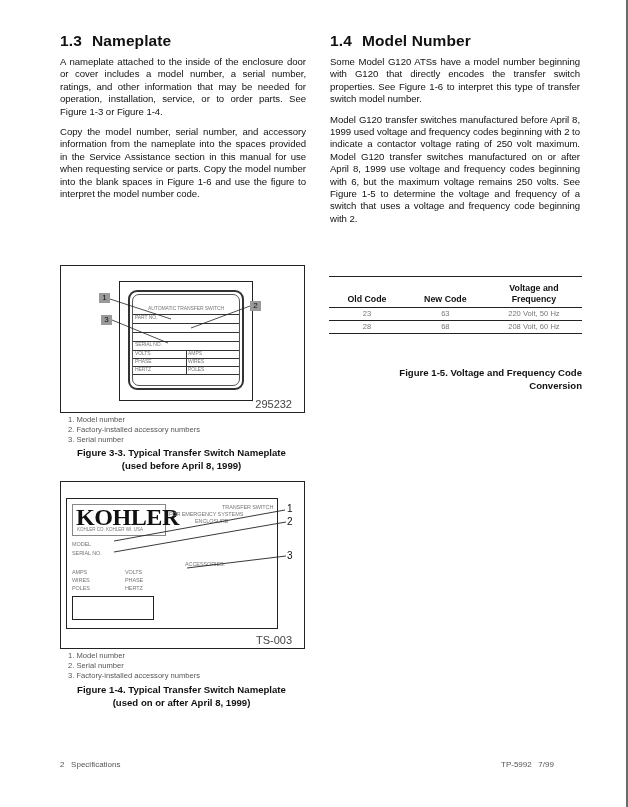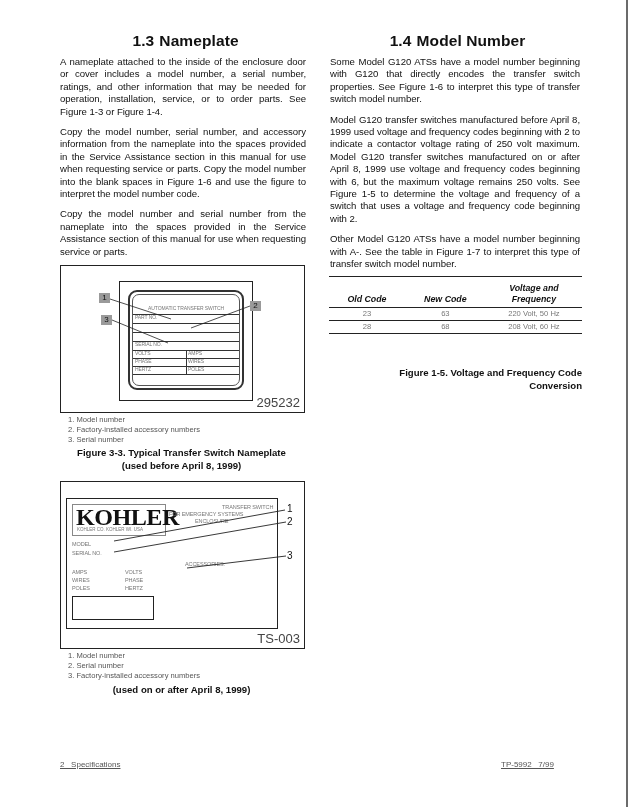--- a/index.html
+++ b/index.html
@@ -5,33 +5,33 @@
   html, body { margin: 0; padding: 0; }
   body {
     width: 628px; height: 807px; position: relative; overflow: hidden;
     background: #ffffff; font-family: "Liberation Sans", sans-serif; color: #111;
   }
   .page-edge { position: absolute; left: 626px; top: 0; width: 2px; height: 807px; background: #6b6b6b; }
   .col { position: absolute; top: 32px; width: 246px; }
   .col-left { left: 60px; }
   .col-right { left: 330px; width: 250px; }
   h2 {
-    margin: 0 0 6px 0; font-size: 15.5px; font-weight: bold; letter-spacing: 0.1px; text-align: center;
+    margin: 0 0 6px 0; font-size: 15.5px; font-weight: bold; letter-spacing: 0.1px;
   }
   h2 .num { display: inline-block; width: 32px; }
   p {
     margin: 0 0 8px 0; font-size: 9.6px; line-height: 12.4px; text-align: justify;
     letter-spacing: -0.05px;
   }
   .figure-box {
     position: absolute; border: 1.2px solid #222; background: #fff;
   }
   .fig1 { left: 60px; top: 265px; width: 243px; height: 146px; }
   .fig2 { left: 60px; top: 481px; width: 243px; height: 166px; }
-  .fig-id { position: absolute; right: 4px; bottom: 2px; font-size: 13px; color: #444; }
+  .fig-id { position: absolute; right: 12px; bottom: 2px; font-size: 11px; color: #444; }
   .legend { position: absolute; left: 68px; font-size: 7.6px; color: #555; line-height: 10px; }
   .legend div { white-space: nowrap; }
   .caption {
     position: absolute; font-size: 9.6px; font-weight: bold; text-align: center; line-height: 12.5px; color: #111;
   }
   
   .np1-outer { position: absolute; left: 58px; top: 15px; width: 132px; height: 118px; border: 1.2px solid #222; }
   .np1-inner { position: absolute; left: 8px; top: 8px; width: 112px; height: 96px; border: 2px solid #333; border-radius: 9px; }
   .np1-inner2 { position: absolute; left: 2px; top: 2px; right: 2px; bottom: 2px; border: 0.8px solid #555; border-radius: 7px; }
   .np-row { position: absolute; left: 0; right: 0; border-bottom: 0.8px solid #333; font-size: 5px; color: #777; padding-left: 2px; letter-spacing: -0.1px; }
@@ -46,35 +46,34 @@
   .np2-blank { position: absolute; left: 5px; top: 97px; width: 80px; height: 22px; border: 1.2px solid #222; }
   .num-label { position: absolute; font-size: 10px; color: #111; }
   
   table.codes { position: absolute; left: 329px; top: 276px; width: 253px; border-collapse: collapse; }
   table.codes th {
     font-size: 8.8px; font-weight: bold; padding: 2px 2px; border-bottom: 1px solid #222; vertical-align: bottom; line-height: 11px;
   }
   table.codes td {
     font-size: 7.6px; color: #777; text-align: center; padding: 1px 0 1px 0; border-bottom: 1px solid #222; line-height: 10px;
   }
-  table.codes tr.hdr th { height: 26px; font-style: italic; }
+  table.codes tr.hdr th { height: 26px; }
   table.codes { border-top: 1.4px solid #222; }
-  .footer { position: absolute; top: 760px; font-size: 8px; color: #555; text-decoration: underline; }
+  .footer { position: absolute; top: 760px; font-size: 8px; color: #555; }
   svg.lines { position: absolute; left: 0; top: 0; overflow: visible; }
 </style>
 </head>
 <body>
 
 <div class="page-edge"></div>
 
 <div class="col col-left">
   <h2><span class="num">1.3</span><span>Nameplate</span></h2>
   <p>A nameplate attached to the inside of the enclosure door or cover includes a model number, a serial number, ratings, and other information that may be needed for operation, installation, service, or to order parts. See Figure 1-3 or Figure 1-4.</p>
   <p>Copy the model number, serial number, and accessory information from the nameplate into the spaces provided in the Service Assistance section in this manual for use when requesting service or parts. Copy the model number into the blank spaces in Figure 1-6 and use the figure to interpret the model number code.</p>
-  <p>Copy the model number and serial number from the nameplate into the spaces provided in the Service Assistance section of this manual for use when requesting service or parts.</p>
 </div>
 
 <div class="figure-box fig1">
   <div class="np1-outer">
     <div class="np1-inner">
       <div class="np1-inner2">
         <div class="np-row" style="top:10px;height:9px;text-align:center;padding-left:0;">AUTOMATIC TRANSFER SWITCH</div>
         <div class="np-row" style="top:19px;height:9px;">PART NO.</div>
         <div class="np-row" style="top:28px;height:9px;"></div>
         <div class="np-row" style="top:37px;height:9px;"></div>
@@ -148,28 +147,28 @@
   <div class="num-label" style="left:226px;top:68px;">3</div>
   <div class="fig-id">TS-003</div>
 </div>
 
 <div class="legend" style="top:651px;">
   <div>1. Model number</div>
   <div>2. Serial number</div>
   <div>3. Factory-installed accessory numbers</div>
 </div>
 <div class="caption" style="left:60px;top:684px;width:243px;">
+  <div>Figure 1-4. Typical Transfer Switch Nameplate</div>
   <div>(used on or after April 8, 1999)</div>
 </div>
 
 <div class="col col-right">
   <h2><span class="num">1.4</span><span>Model Number</span></h2>
   <p>Some Model G120 ATSs have a model number beginning with G120 that directly encodes the transfer switch properties. See Figure 1-6 to interpret this type of transfer switch model number.</p>
   <p>Model G120 transfer switches manufactured before April 8, 1999 used voltage and frequency codes beginning with 2 to indicate a contactor voltage rating of 250 volt maximum. Model G120 transfer switches manufactured on or after April 8, 1999 use voltage and frequency codes beginning with 6, but the maximum voltage remains 250 volts. See Figure 1-5 to determine the voltage and frequency of a switch that uses a voltage and frequency code beginning with 2.</p>
-  <p>Other Model G120 ATSs have a model number beginning with A-. See the table in Figure 1-7 to interpret this type of transfer switch model number.</p>
 </div>
 
 <table class="codes">
   <thead>
     <tr class="hdr">
       <th style="width:30%;text-align:center;">Old Code</th>
       <th style="width:32%;">New Code</th>
       <th style="width:38%;"><span style="display:inline-block;width:60px;">Voltage and Frequency</span></th>
     </tr>
   </thead>

